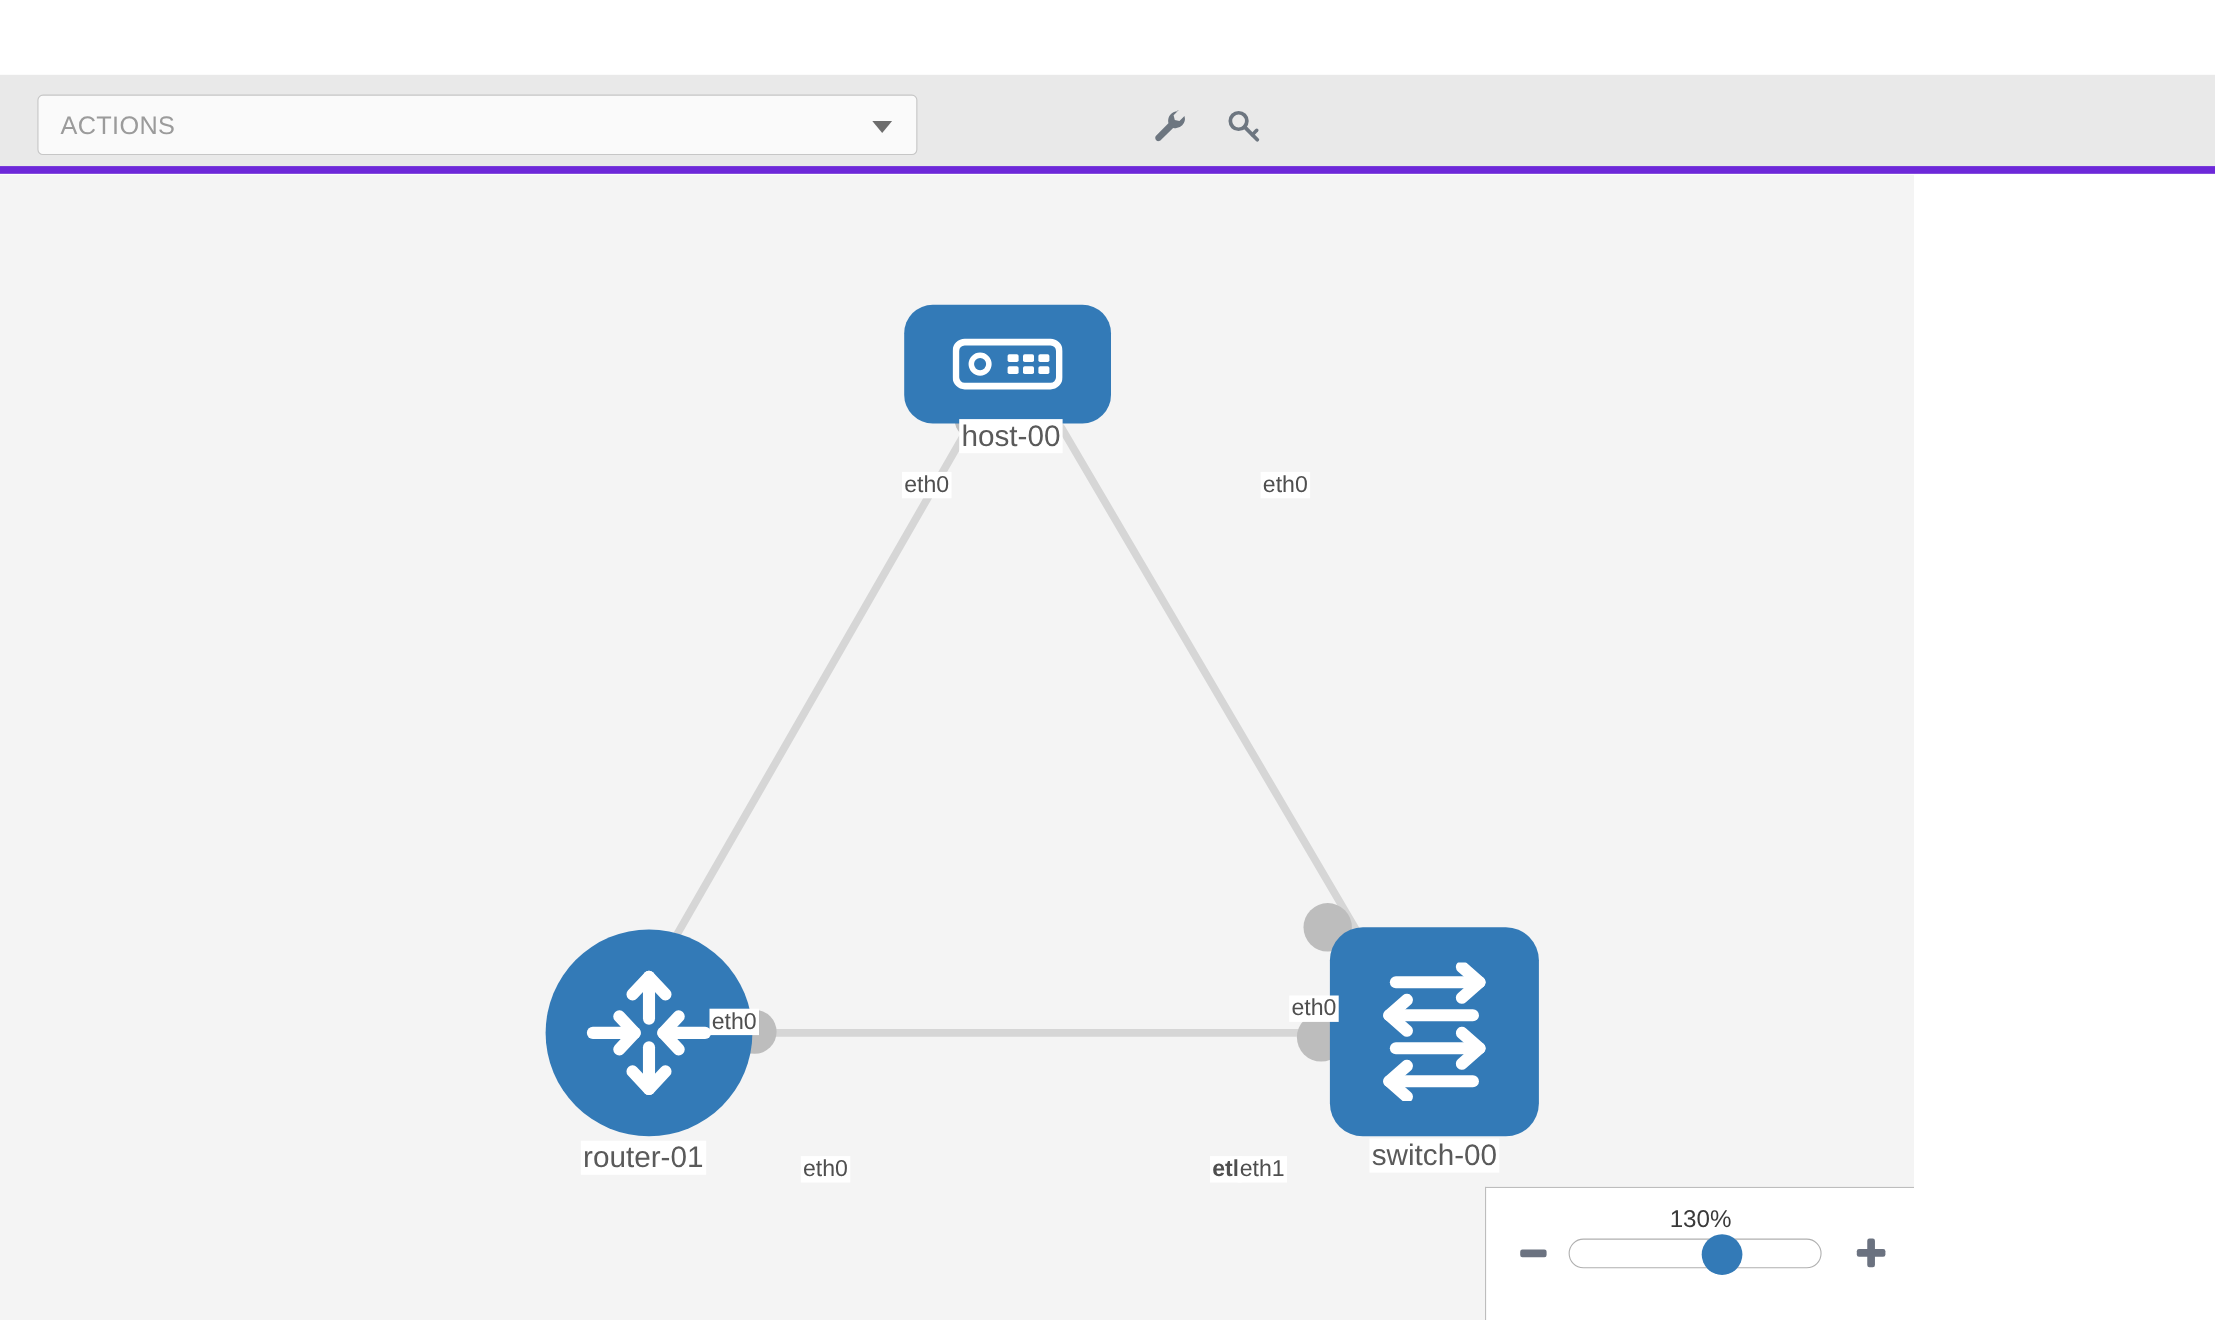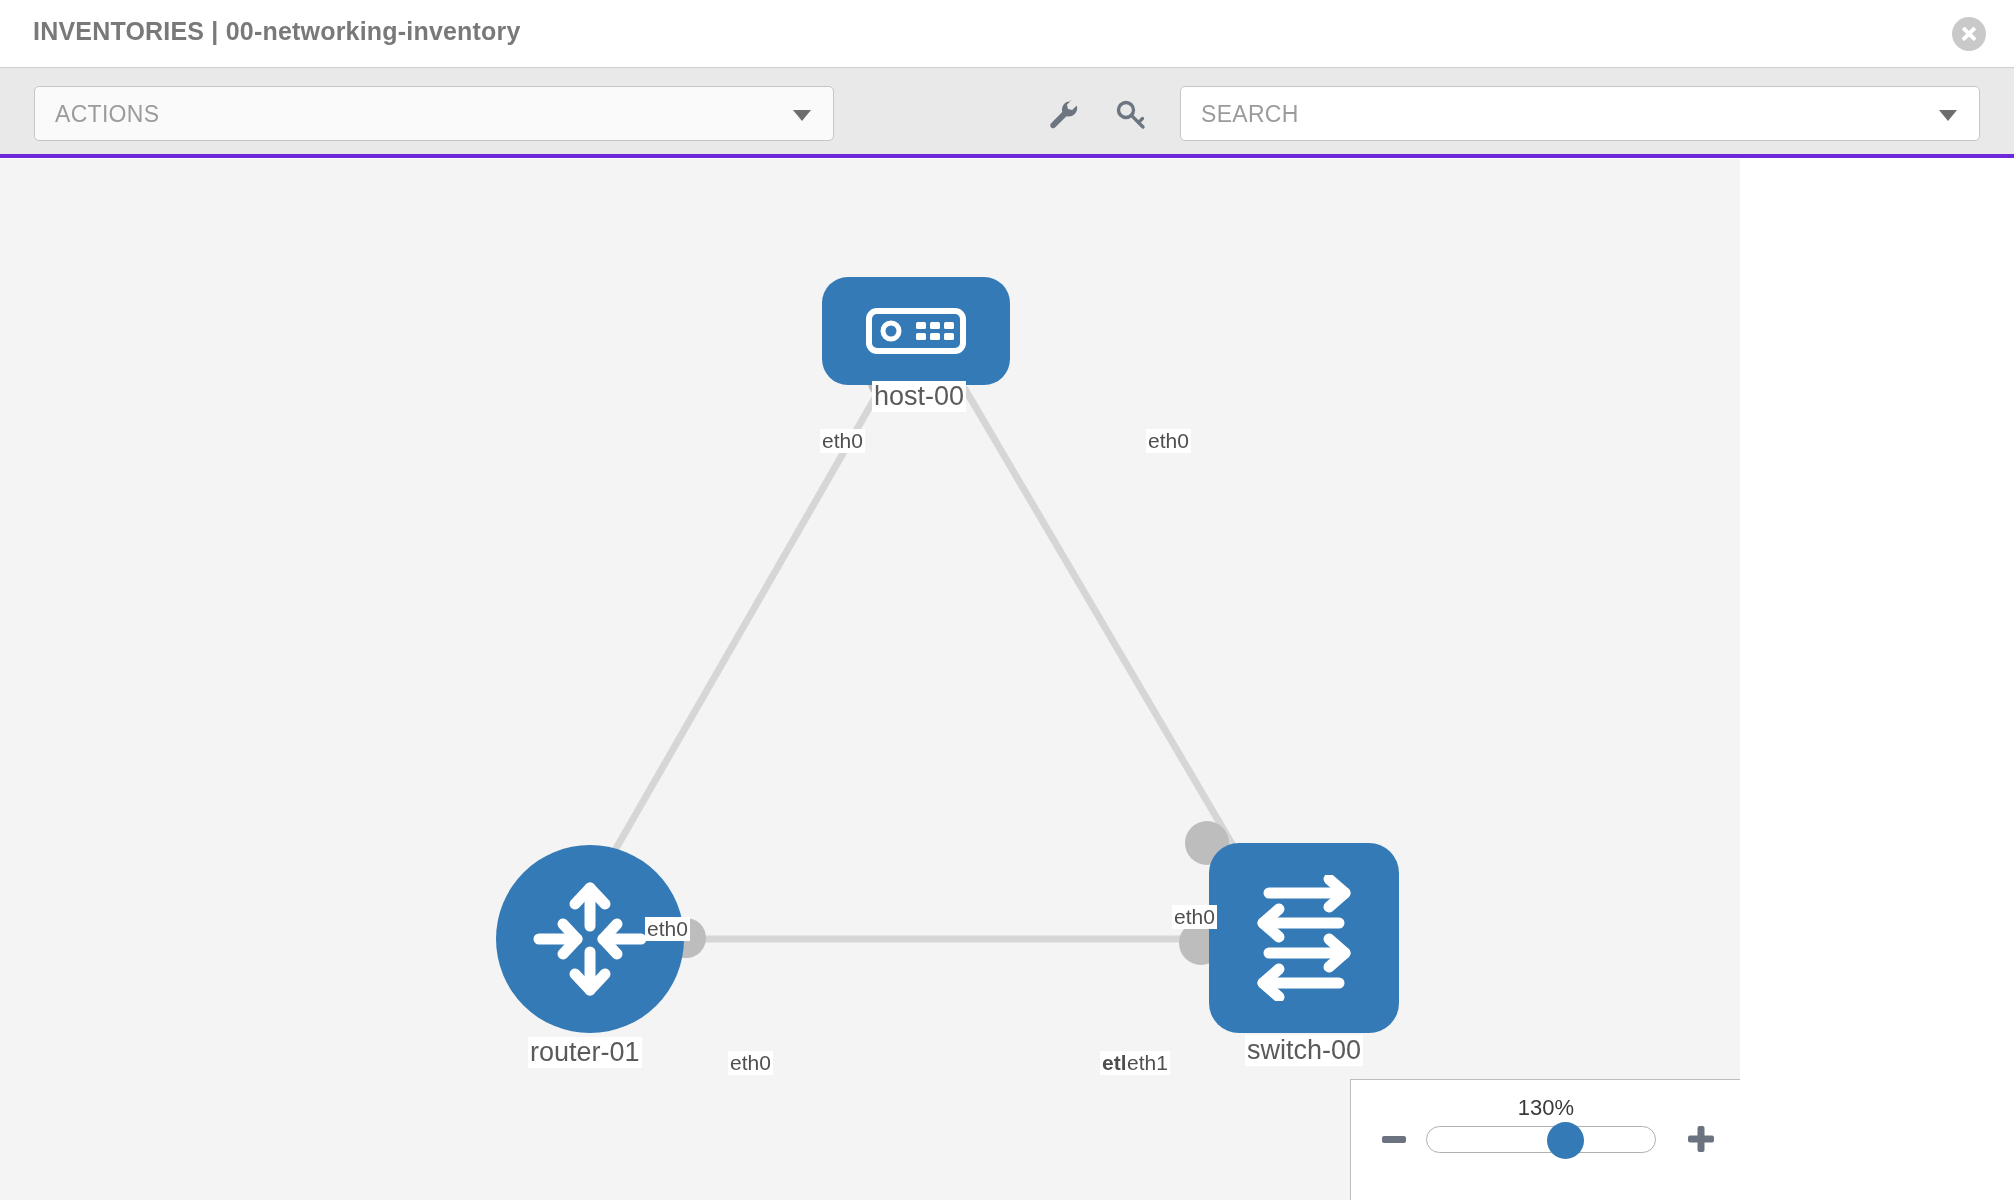--- a/index.html
+++ b/index.html
@@ -36,21 +36,21 @@
     background: #ffffff;
   }
   .close-btn::before { transform: translate(-50%,-50%) rotate(45deg); }
   .close-btn::after  { transform: translate(-50%,-50%) rotate(-45deg); }
 
   
   .toolbar {
     position: absolute; top: 68px; left: 0;
     width: 2014px; height: 90px;
     background: #e9e9e9;
-    border-bottom: 4px solid #6d28d9;
+    border-bottom: 7px solid #6d28d9;
   }
   .actions-select {
     position: absolute; left: 34px; top: 18px;
     width: 800px; height: 55px;
     background: #fafafa;
     border: 1px solid #c6c6c6; border-radius: 5px;
   }
   .actions-label {
     position: absolute; left: 20px; top: 14px;
     font-size: 23px; color: #9b9b9b; letter-spacing: 0.3px;
@@ -153,24 +153,20 @@
     position: absolute; top: -5px;
     width: 37px; height: 37px; border-radius: 50%;
     background: #337ab7; cursor: pointer;
   }
 </style>
 </head>
 <body>
 
 <div class="app">
 
-  <div class="header">
-    <div class="header-title">INVENTORIES | 00-networking-inventory</div>
-    <div class="close-btn"></div>
-  </div>
 
   <div class="toolbar">
     <div class="actions-select">
       <span class="actions-label">ACTIONS</span>
       <span class="caret"></span>
     </div>
 
     <div class="tool-icon wrench">
       <svg width="36" height="36" viewBox="0 0 36 36">
         <path d="M25.5 5.2a8.6 8.6 0 0 0-8.3 10.8L6.4 26.9a3 3 0 1 0 4.2 4.2l10.9-10.8a8.6 8.6 0 0 0 10.3-10.8l-4.6 4.6-4.2-1.1-1.1-4.2 4.6-4.6a8.7 8.7 0 0 0-1-.0z" fill="#6d7680"></path>
@@ -178,24 +174,20 @@
     </div>
 
     <div class="tool-icon key">
       <svg width="36" height="36" viewBox="0 0 36 36">
         <circle cx="13" cy="14" r="7.5" fill="none" stroke="#6d7680" stroke-width="3.4"></circle>
         <path d="M18.4 19.4 L30 31" stroke="#6d7680" stroke-width="3.4" stroke-linecap="round"></path>
         <path d="M25.5 26.5 L29.5 22.5" stroke="#6d7680" stroke-width="3.2" stroke-linecap="round"></path>
       </svg>
     </div>
 
-    <div class="search-box">
-      <span class="search-label">SEARCH</span>
-      <span class="caret"></span>
-    </div>
   </div>
 
   <div class="canvas">
 
     <svg class="topo-svg" width="2014" height="1041">
       <g stroke="#d6d6d6" stroke-width="7" stroke-linecap="round">
         <line x1="880" y1="230" x2="610" y2="700"></line>
         <line x1="965" y1="230" x2="1235" y2="690"></line>
         <line x1="690" y1="780" x2="1205" y2="780"></line>
       </g>

